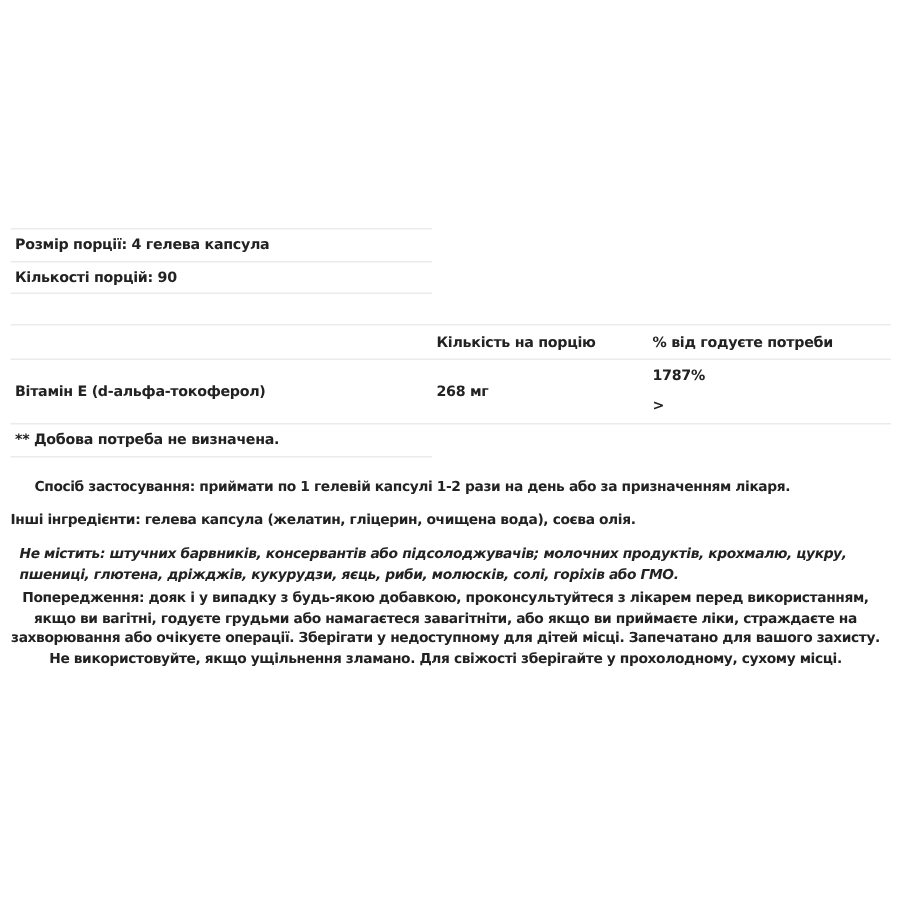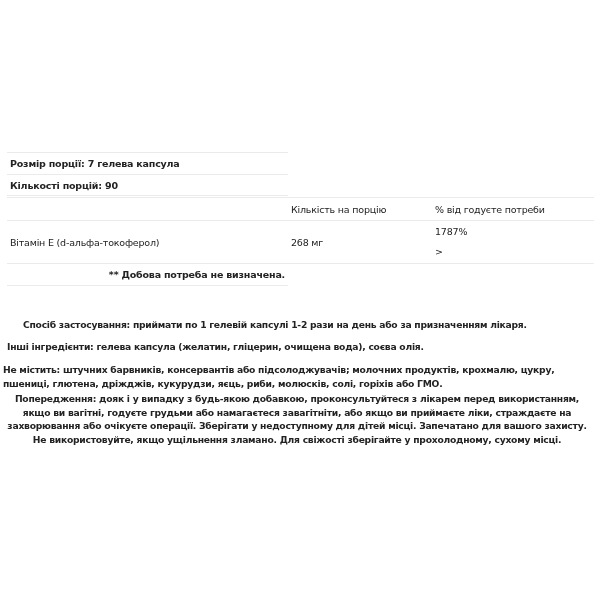--- a/index.html
+++ b/index.html
@@ -11,54 +11,54 @@
     .wrap { position: absolute; left: 7px; top: 152px; width: 587px; }
     .srow {
       width: 281px; box-sizing: border-box;
       border-top: 1px solid #ebebeb;
       font-size: 9.5px; font-weight: bold;
       padding: 0 3px; height: 22px; line-height: 22px;
       letter-spacing: -0.2px;
     }
     .srow.last { border-bottom: 1px solid #ebebeb; }
     table.nut {
-      border-collapse: collapse; width: 587px; margin-top: 1px;
-      font-size: 9.5px; font-weight: normal; letter-spacing: -0.2px;
+      border-collapse: collapse; width: 587px; margin-top: 20px;
+      font-size: 9.5px; font-weight: bold; letter-spacing: -0.2px;
     }
     table.nut td {
       border-top: 1px solid #ebebeb; border-bottom: 1px solid #ebebeb;
       padding: 0 3px; vertical-align: middle;
     }
     td.c1 { width: 275px; }
     td.c2 { width: 138px; }
     .hdr td { height: 22px; }
     .r1 td { height: 42px; }
     .r2 td { height: 22px; }
     .dv { display: block; line-height: 20px; }
     .foot {
       width: 281px; box-sizing: border-box;
       border-bottom: 1px solid #ebebeb;
       font-size: 9.5px; font-weight: bold; letter-spacing: -0.2px;
-      padding: 0 3px; height: 22px; line-height: 22px; text-align: right;
+      padding: 0 3px; height: 22px; line-height: 22px;
     }
     .para {
       font-size: 9.2px; font-weight: bold; letter-spacing: -0.25px;
       line-height: 13.5px; margin: 0; padding: 0 0 0 0;
       width: 580px;
     }
     .p1 { position: absolute; left: 23px; top: 318px; }
     .p2 { position: absolute; left: 7px; top: 340px; }
-    .p3 { position: absolute; left: 3px; top: 363px; }
+    .p3 { position: absolute; left: 13px; top: 363px; font-style: italic; }
     .p4 { position: absolute; left: 7px; top: 392px; text-align: center; }
   </style>
 </head>
 <body>
 
 <div class="wrap">
-  <div class="srow">Розмір порції: 7 гелева капсула</div>
+  <div class="srow">Розмір порції: 4 гелева капсула</div>
   <div class="srow last">Кількості порцій: 90</div>
 
   <table class="nut">
     <tbody>
         <tr class="hdr">
       <td class="c1"></td>
       <td class="c2">Кількість на порцію</td>
       <td class="c3">% від годуєте потреби</td>
     </tr>
     <tr class="r1">

